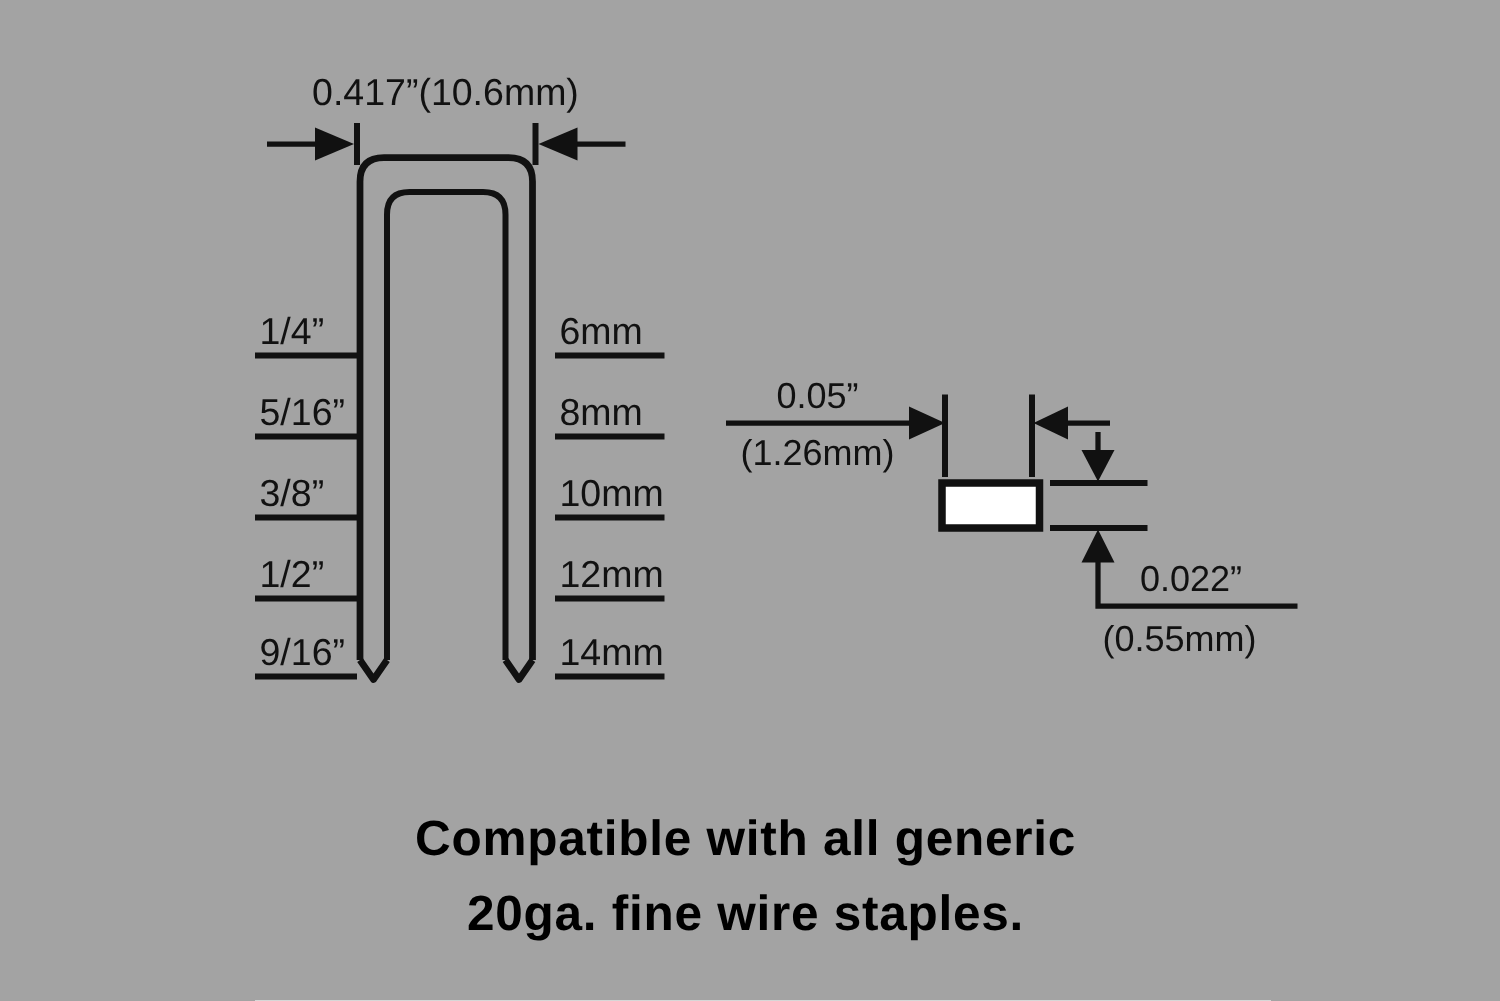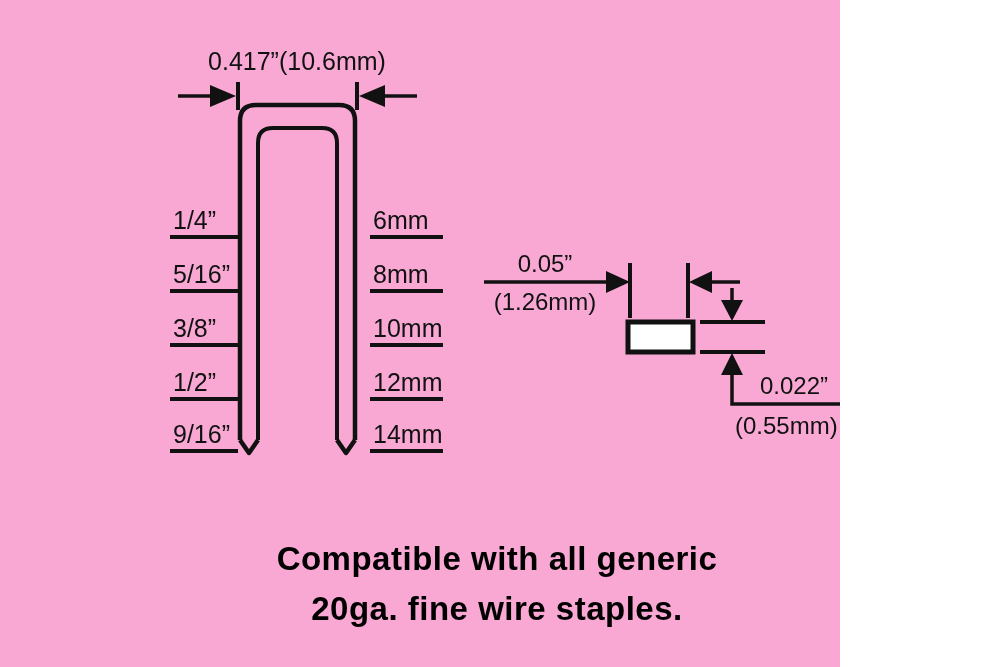--- a/index.html
+++ b/index.html
@@ -7,23 +7,23 @@
     margin: 0;
     padding: 0;
     background: #ffffff;
   }
   body {
     font-family: "Liberation Sans", sans-serif;
     color: #111111;
   }
   #canvas {
     position: relative;
-    width: 840px;
+    width: 1000px;
     height: 667px;
-    background: #f9a8d4;
+    background: #a3a3a3;
     overflow: hidden;
   }
   #diagram {
     position: absolute;
     left: 0;
     top: 0;
     width: 1000px;
     height: 667px;
   }
   .dim-text {

